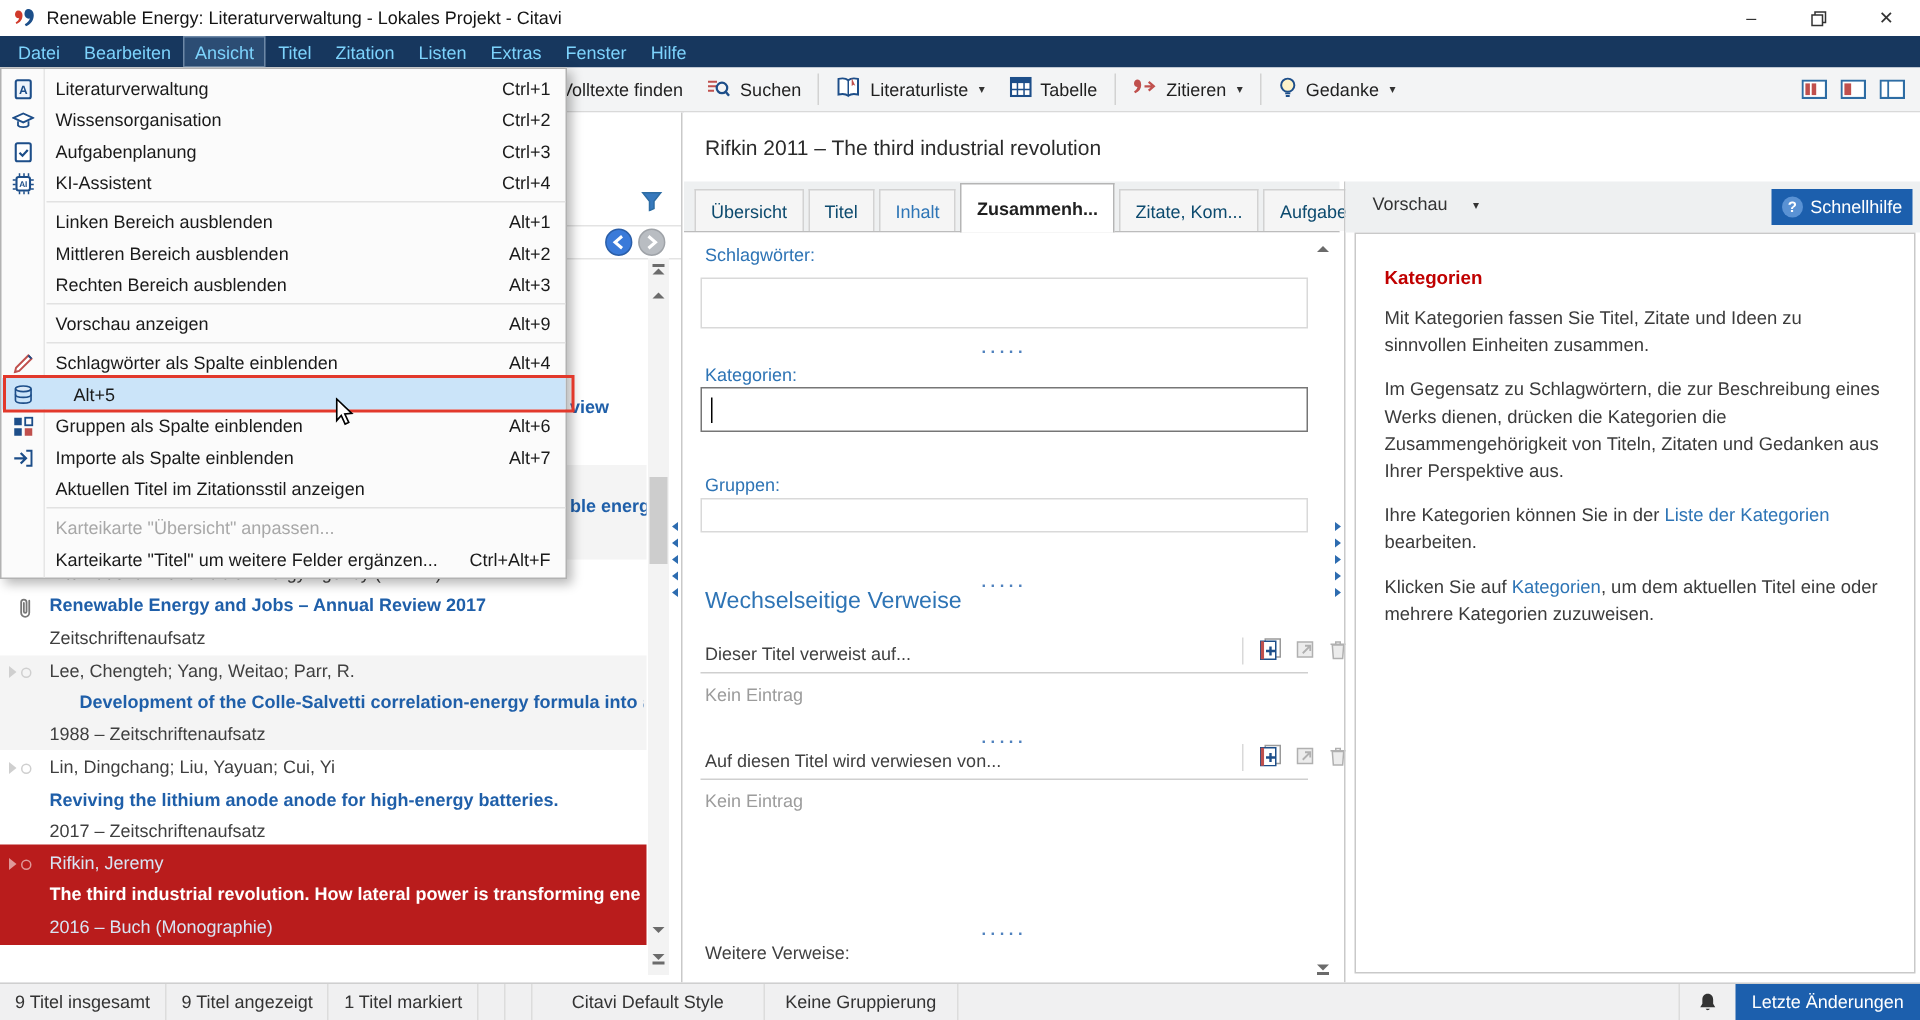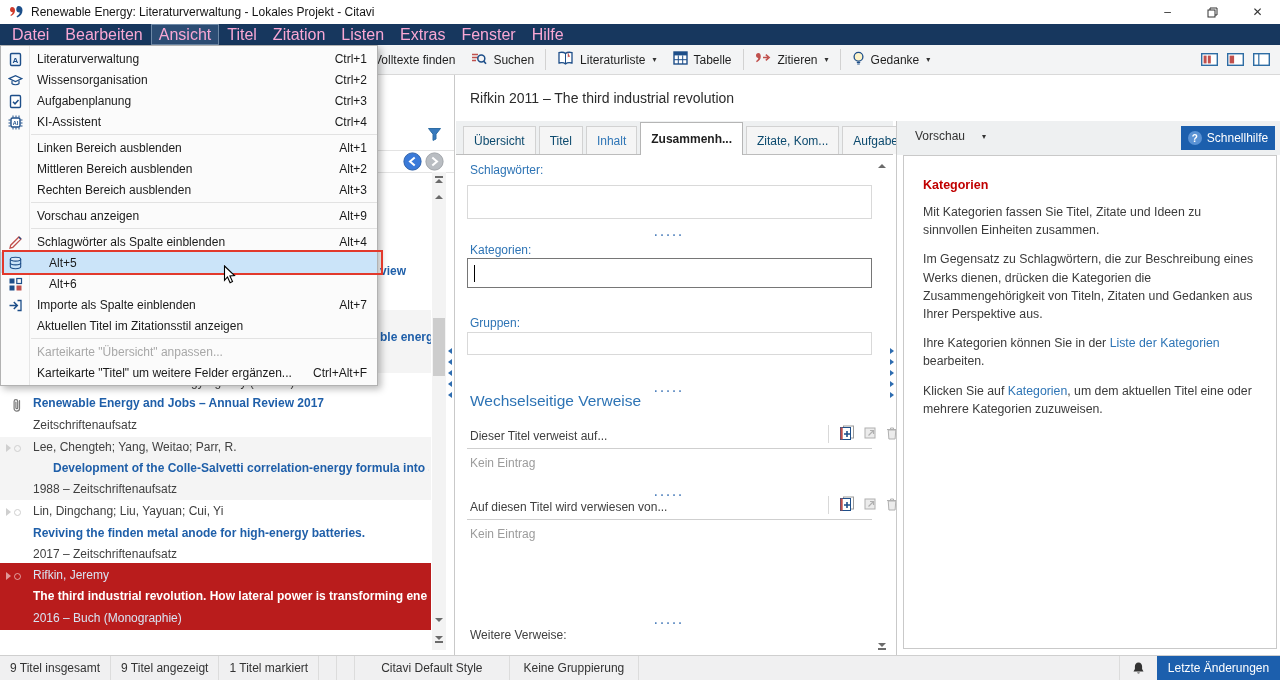--- a/index.html
+++ b/index.html
@@ -9,21 +9,21 @@
 
   
   .titlebar { position:absolute; left:0; top:0; width:1280px; height:24px; background:#fff; display:flex; align-items:center; }
   .titlebar .logo { margin:0 7px 0 8px; display:flex; }
   .titlebar .title { font-size:12px; color:#141414; }
   .win-controls { position:absolute; right:0; top:0; display:flex; }
   .win-btn { width:45px; height:24px; display:flex; align-items:center; justify-content:center; color:#333; font-size:12px; }
 
   
   .menubar { position:absolute; left:0; top:24px; width:1280px; height:21px; background:#17375e; display:flex; align-items:stretch; padding-left:4px; }
-  .mitem { padding:0 8px; display:flex; align-items:center; color:#f9a8d4; font-size:16px; }
+  .mitem { padding:0 8px; display:flex; align-items:center; color:#7dd3fc; font-size:12px; }
   .mitem.active { background:#2c4d74; box-shadow:inset 0 0 0 1px #6d88a6; }
 
   
   .toolbar { position:absolute; left:0; top:45px; width:1280px; height:30px; background:#f3f4f5; border-bottom:1px solid #d9d9d9; display:flex; align-items:center; }
   .tb-spacer { width:366px; flex:none; }
   .tb-item { display:flex; align-items:center; gap:6px; padding:0 8px; height:24px; color:#1f1f1f; white-space:nowrap; }
   .tb-sep { width:1px; height:21px; background:#d2d2d2; margin:0 3px; flex:none; }
   .tb-caret { font-size:8px; color:#333; margin-left:1px; }
   .tb-right { position:absolute; right:10px; top:8px; display:flex; gap:9px; }
 
@@ -256,21 +256,21 @@
       <div class="lline" style="top:3px;">Lee, Chengteh; Yang, Weitao; Parr, R.</div>
       <div class="lline t" style="top:24px;padding-left:20px;">Development of the Colle-Salvetti correlation-energy formula into a f</div>
       <div class="lline" style="top:45px;">1988 – Zeitschriftenaufsatz</div>
     </div>
     <div class="lrow" style="top:425px;height:63px;">
       <span class="row-flags" style="top:6px;">
           <span class="flag-tri"></span>
           <span class="flag-circle"></span>
         </span>
       <div class="lline" style="top:4px;">Lin, Dingchang; Liu, Yayuan; Cui, Yi</div>
-      <div class="lline t" style="top:26px;">Reviving the finden metal anode for high-energy batteries.</div>
+      <div class="lline t" style="top:26px;">Reviving the lithium anode anode for high-energy batteries.</div>
       <div class="lline" style="top:47px;">2017 – Zeitschriftenaufsatz</div>
     </div>
     <div class="lrow sel" style="top:488px;height:67px;">
       <span class="row-flags" style="top:7px;">
           <span class="flag-tri"></span>
           <span class="flag-circle"></span>
         </span>
       <div class="lline" style="top:5px;">Rifkin, Jeremy</div>
       <div class="lline t" style="top:26px;">The third industrial revolution. How lateral power is transforming ene</div>
       <div class="lline" style="top:48px;">2016 – Buch (Monographie)</div>
@@ -495,20 +495,21 @@
     </div>
     <div class="menu-item">
       <span class="micon">
           <svg width="15" height="15" viewBox="0 0 15 15">
             <rect x="1.5" y="1.5" width="5" height="5" fill="#1d4e89"></rect>
             <rect x="8.8" y="1.5" width="4.7" height="5" fill="none" stroke="#1d4e89" stroke-width="1.2"></rect>
             <rect x="1.5" y="8.5" width="5" height="5" fill="#1d4e89"></rect>
             <rect x="8.5" y="8.5" width="5" height="5" fill="#c0504d"></rect>
           </svg>
         </span>
+      <span class="lab">Gruppen als Spalte einblenden</span>
         <span class="sc">Alt+6</span>
     </div>
     <div class="menu-item">
       <span class="micon">
           <svg width="15" height="15" viewBox="0 0 15 15">
             <path d="M1.5 7.5h7M5.8 4l3.5 3.5L5.8 11" fill="none" stroke="#1d4e89" stroke-width="1.5"></path>
             <path d="M9.5 2.5h3.5v10H9.5" fill="none" stroke="#1d4e89" stroke-width="1.3"></path>
           </svg>
         </span>
       <span class="lab">Importe als Spalte einblenden</span>

